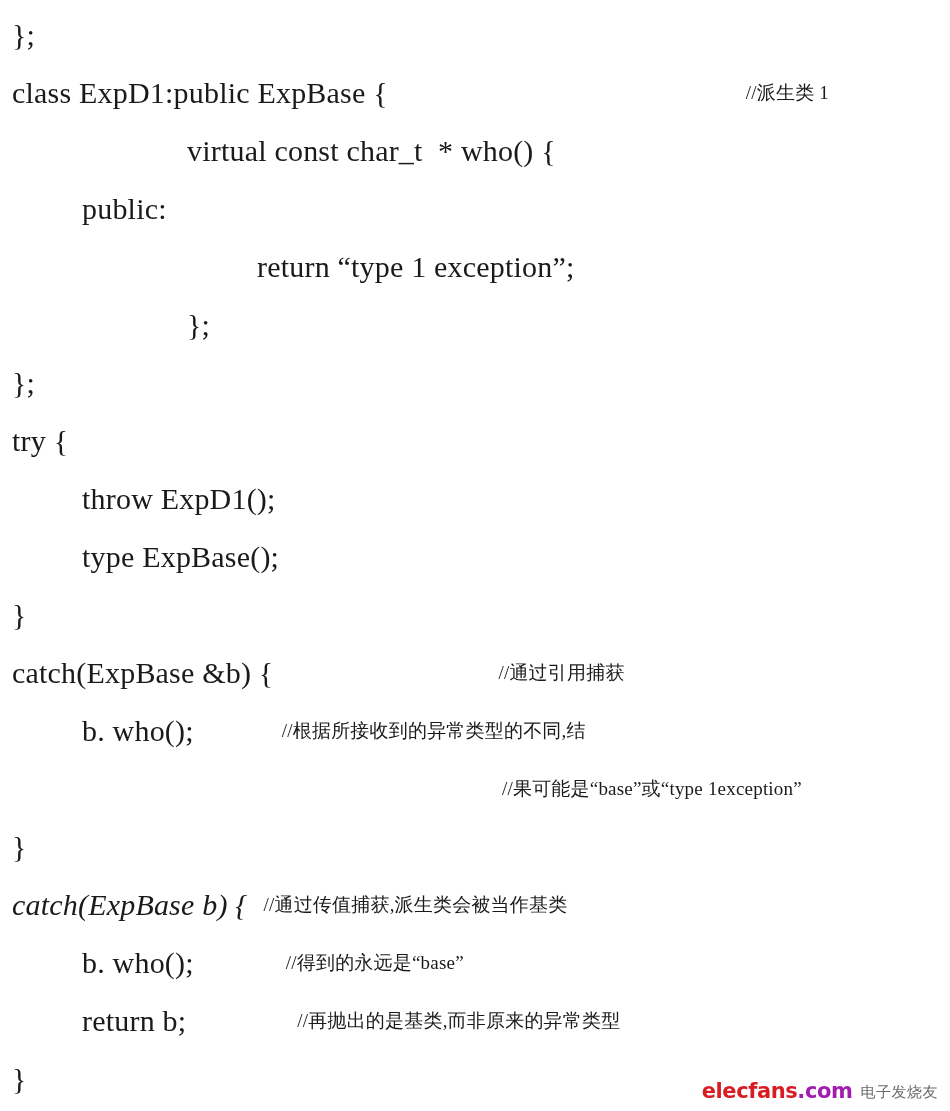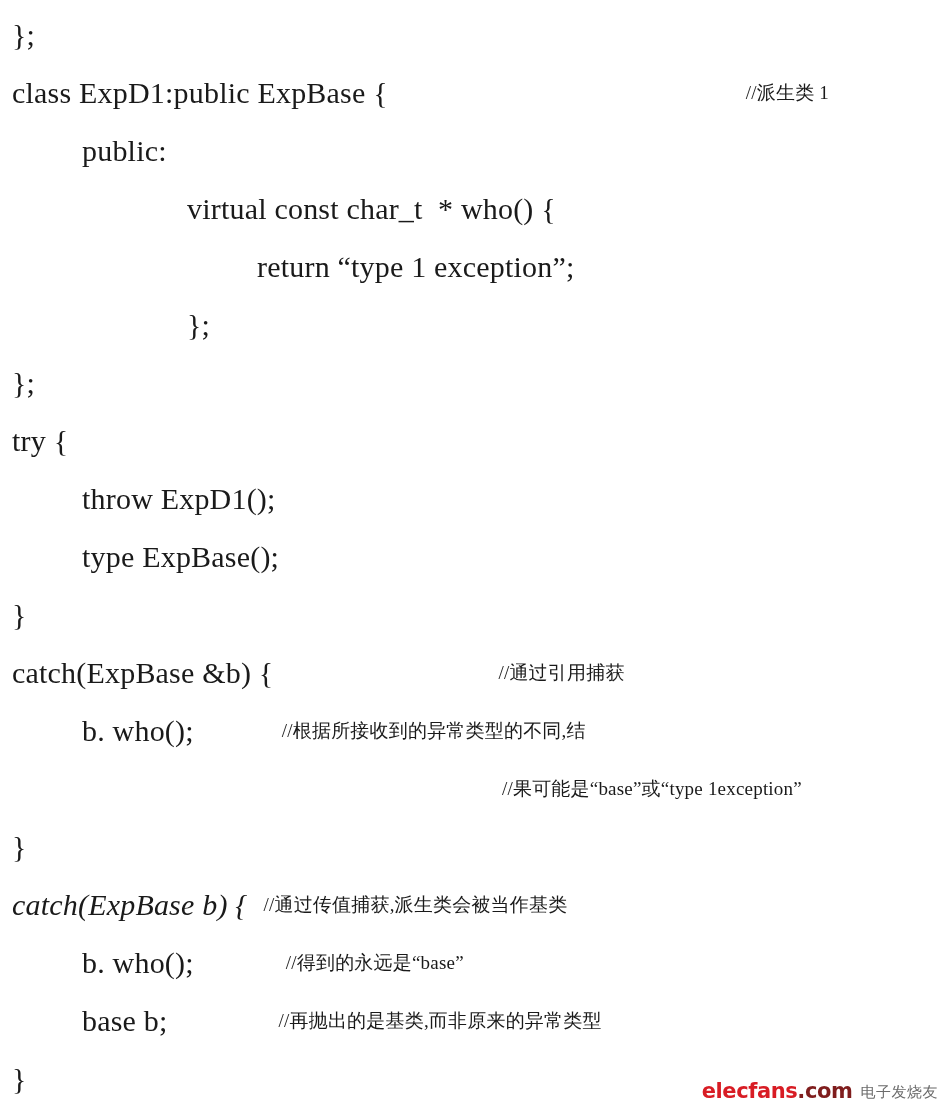--- a/index.html
+++ b/index.html
@@ -54,55 +54,55 @@
     gap: 8px;
   }
   .wm-main {
     font-family: "DejaVu Sans", "Liberation Sans", sans-serif;
     font-size: 21px;
     font-weight: bold;
     color: #d81c24;
     letter-spacing: -0.4px;
   }
   .wm-main .wm-dotcom {
-    color: #7f1d1d;
+    color: #a21caf;
     font-weight: bold;
   }
   .wm-sub {
     font-family: Liberation Mono, monospace;
     font-size: 15px;
     color: #6b6b6b;
     padding-bottom: 1px;
     letter-spacing: 0.5px;
   }
 </style>
 </head>
 <body>
 
 <div id="page">
 
   <div class="code-block">
       <div class="code-line"><span class="seg-code" style="margin-left: 12px;">};</span></div>
       <div class="code-line"><span class="seg-code" style="margin-left: 12px;">class ExpD1:public ExpBase {</span><span class="seg-comment cjk" style="margin-left: 358px;">//派生类 1</span></div>
+      <div class="code-line"><span class="seg-code" style="margin-left: 187px;">virtual const char_t  * who() {</span></div>
       <div class="code-line"><span class="seg-code" style="margin-left: 82px;">public:</span></div>
-      <div class="code-line"><span class="seg-code" style="margin-left: 187px;">virtual const char_t  * who() {</span></div>
       <div class="code-line"><span class="seg-code" style="margin-left: 257px;">return “type 1 exception”;</span></div>
       <div class="code-line"><span class="seg-code" style="margin-left: 187px;">};</span></div>
       <div class="code-line"><span class="seg-code" style="margin-left: 12px;">};</span></div>
       <div class="code-line"><span class="seg-code" style="margin-left: 12px;">try {</span></div>
       <div class="code-line"><span class="seg-code" style="margin-left: 82px;">throw ExpD1();</span></div>
       <div class="code-line"><span class="seg-code" style="margin-left: 82px;">type ExpBase();</span></div>
       <div class="code-line"><span class="seg-code" style="margin-left: 12px;">}</span></div>
       <div class="code-line"><span class="seg-code" style="margin-left: 12px;">catch(ExpBase &amp;b) {</span><span class="seg-comment cjk" style="margin-left: 225px;">//通过引用捕获</span></div>
       <div class="code-line"><span class="seg-code" style="margin-left: 82px;">b. who();</span><span class="seg-comment cjk" style="margin-left: 88px;">//根据所接收到的异常类型的不同,结</span></div>
       <div class="code-line"><span class="seg-code" style="margin-left: 12px;"></span><span class="seg-comment cjk" style="margin-left: 490px;">//果可能是“base”或“type 1exception”</span></div>
       <div class="code-line"><span class="seg-code" style="margin-left: 12px;">}</span></div>
       <div class="code-line"><span class="seg-code" style="margin-left: 12px; font-style: italic;">catch(ExpBase b) {</span><span class="seg-comment cjk" style="margin-left: 16px;">//通过传值捕获,派生类会被当作基类</span></div>
       <div class="code-line"><span class="seg-code" style="margin-left: 82px;">b. who();</span><span class="seg-comment cjk" style="margin-left: 92px;">//得到的永远是“base”</span></div>
-      <div class="code-line"><span class="seg-code" style="margin-left: 82px;">base b;</span><span class="seg-comment cjk" style="margin-left: 111px;">//再抛出的是基类,而非原来的异常类型</span></div>
+      <div class="code-line"><span class="seg-code" style="margin-left: 82px;">return b;</span><span class="seg-comment cjk" style="margin-left: 111px;">//再抛出的是基类,而非原来的异常类型</span></div>
       <div class="code-line"><span class="seg-code" style="margin-left: 12px;">}</span></div>
     </div>
 
   <div class="watermark">
     <div class="wm-main"><span>elecfans</span><span class="wm-dotcom">.com</span></div>
     <div class="wm-sub">电子发烧友</div>
   </div>
 
 </div>
 

